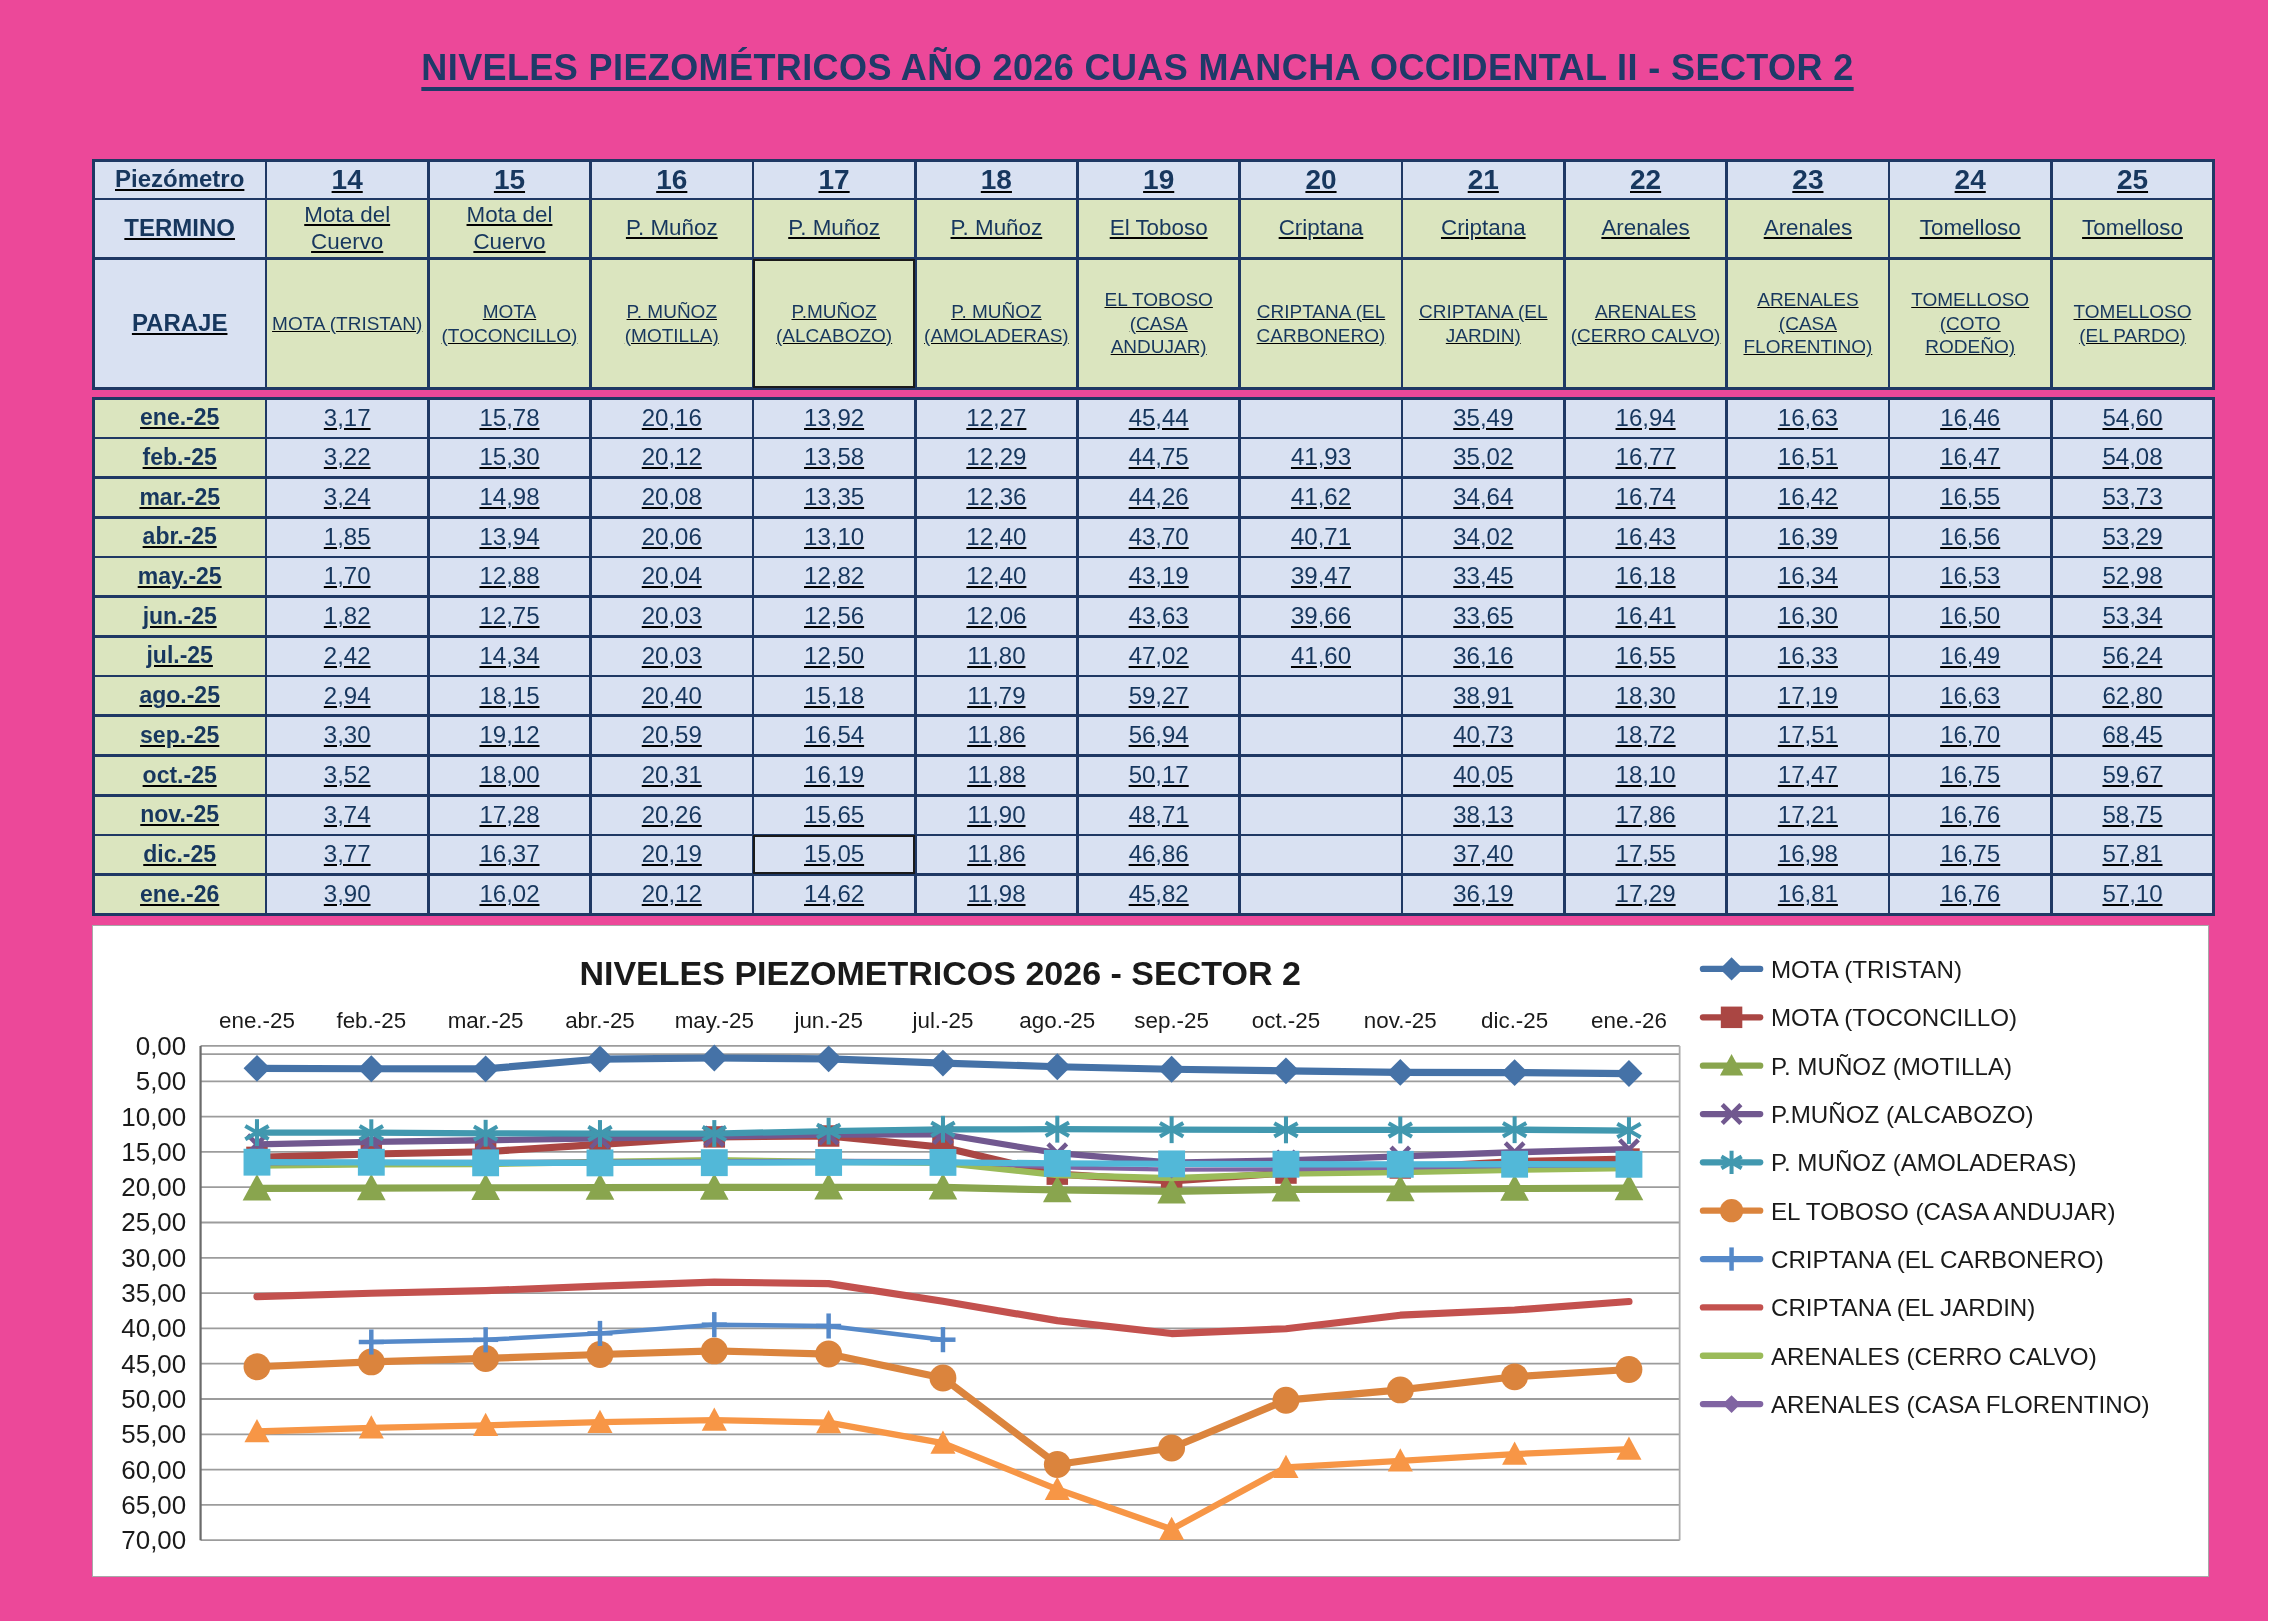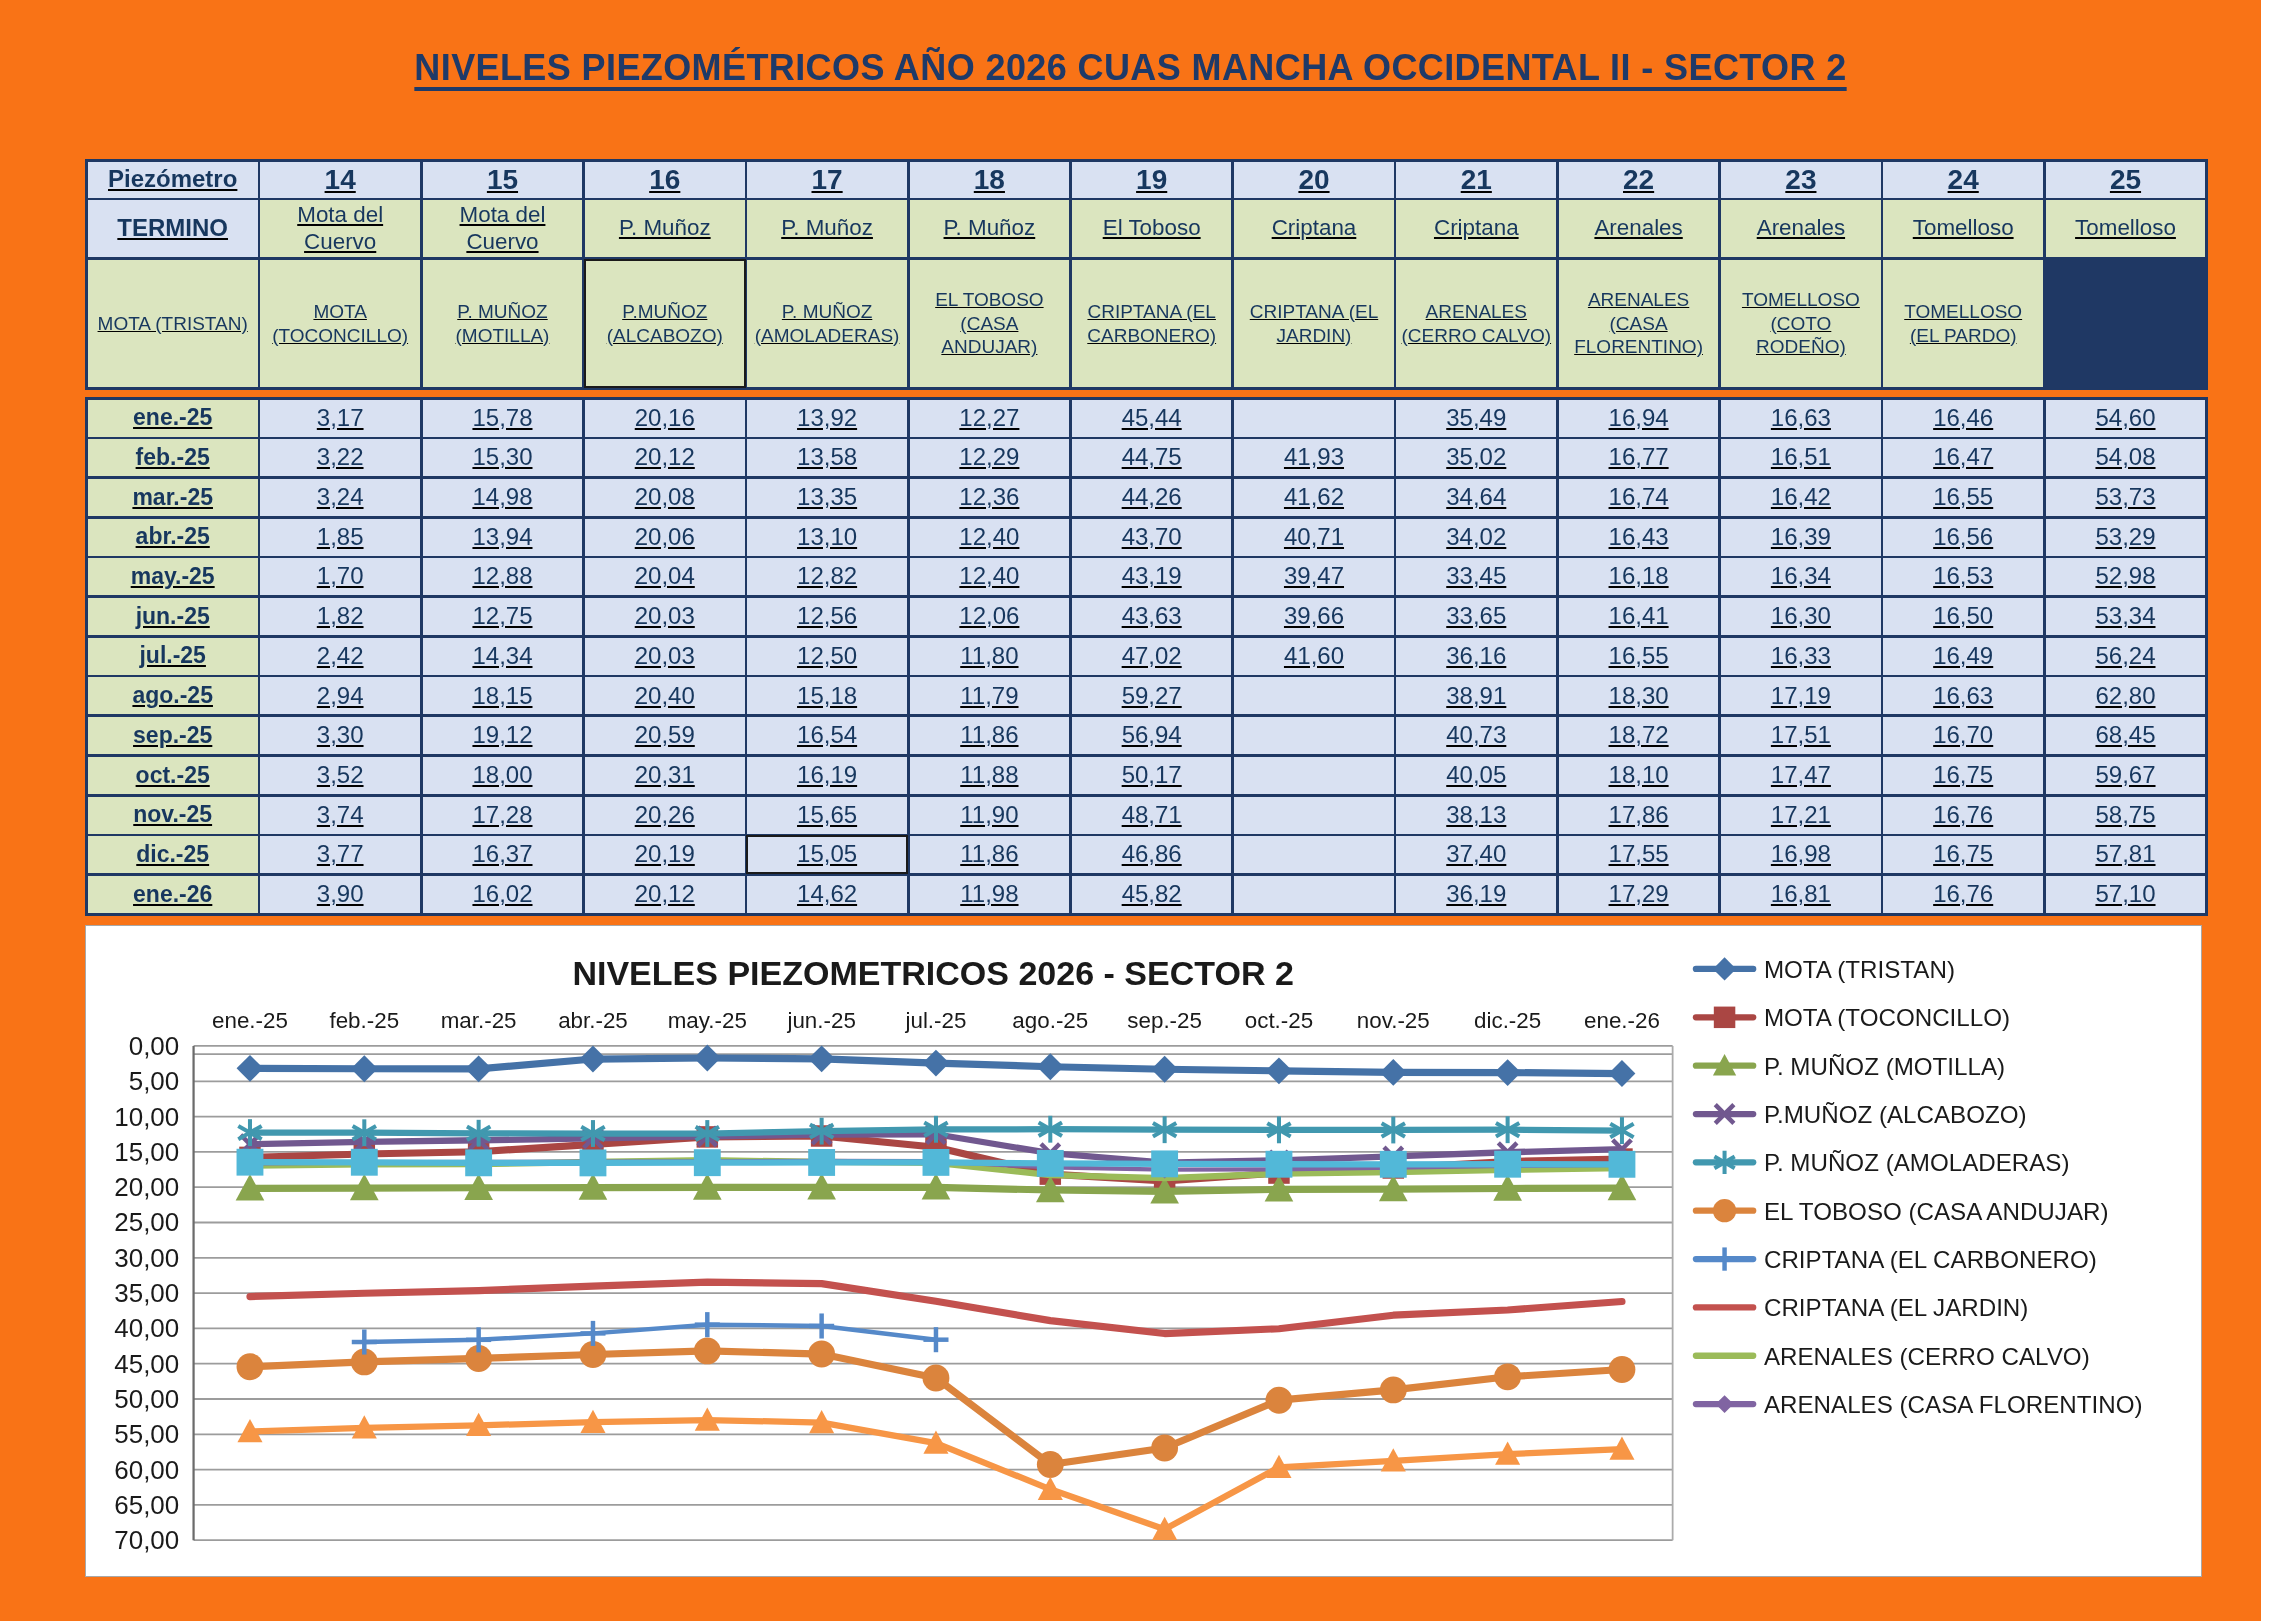--- a/index.html
+++ b/index.html
@@ -1,17 +1,17 @@
 <!DOCTYPE html>
 <html style="font-size:14.3px"><head>
 <meta charset="utf-8">
 <style>
   html,body{margin:0;padding:0;background:#ffffff;}
   body{width:2293px;height:1621px;font-family:"Liberation Sans",sans-serif;}
-  .page{position:relative;width:2261px;height:1621px;background:#f97316;overflow:hidden;}
+  .page{position:relative;width:2261px;height:1621px;background:#ec4899;overflow:hidden;padding-left:7px;}
 
   .title{
     margin:47px 0 0 0;text-align:center;
     font-size:36px;font-weight:bold;color:#1F3A68;
     text-decoration:underline;text-decoration-thickness:3.6px;text-underline-offset:7.2px;
     letter-spacing:0.4px;
   }
 
   .tbl{
     display:grid;grid-template-columns:170px repeat(12,1fr);
@@ -66,20 +66,21 @@
       <div class="cell green termino">P. Muñoz</div>
       <div class="cell green termino">P. Muñoz</div>
       <div class="cell green termino">P. Muñoz</div>
       <div class="cell green termino">El Toboso</div>
       <div class="cell green termino">Criptana</div>
       <div class="cell green termino">Criptana</div>
       <div class="cell green termino">Arenales</div>
       <div class="cell green termino">Arenales</div>
       <div class="cell green termino">Tomelloso</div>
       <div class="cell green termino">Tomelloso</div>
+      <div class="cell bold">PARAJE</div>
       <div class="cell green paraje">MOTA (TRISTAN)</div>
       <div class="cell green paraje">MOTA (TOCONCILLO)</div>
       <div class="cell green paraje">P. MUÑOZ (MOTILLA)</div>
       <div class="cell green paraje sel">P.MUÑOZ (ALCABOZO)</div>
       <div class="cell green paraje">P. MUÑOZ (AMOLADERAS)</div>
       <div class="cell green paraje">EL TOBOSO (CASA ANDUJAR)</div>
       <div class="cell green paraje">CRIPTANA (EL CARBONERO)</div>
       <div class="cell green paraje">CRIPTANA (EL JARDIN)</div>
       <div class="cell green paraje">ARENALES (CERRO CALVO)</div>
       <div class="cell green paraje">ARENALES (CASA FLORENTINO)</div>

